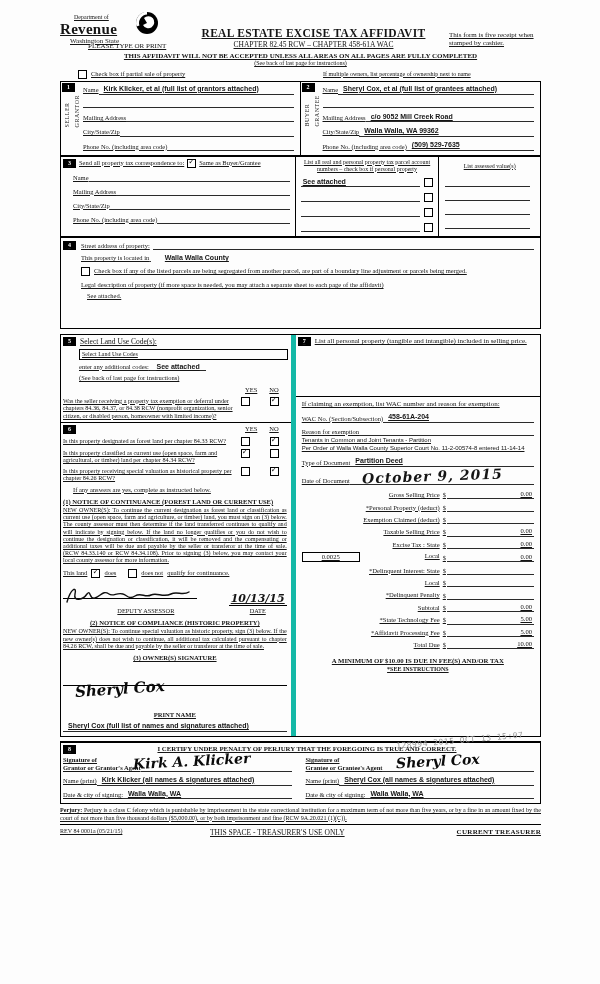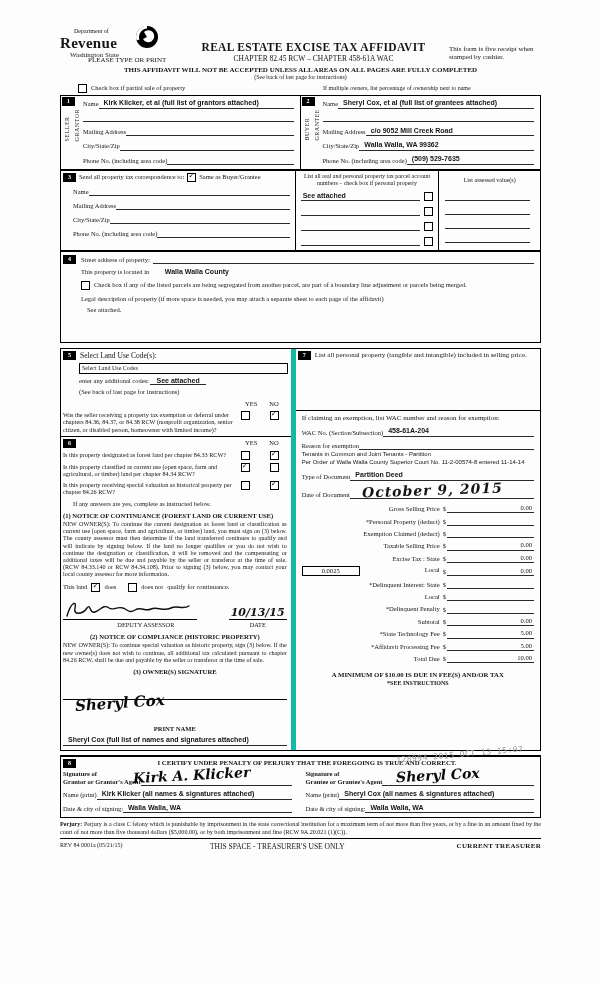--- a/index.html
+++ b/index.html
@@ -1,18 +1,18 @@
 <!DOCTYPE html>
 <html><head>
 <meta charset="utf-8">
 <style>
   html,body{margin:0;padding:0;background:#e8e8e8;}
   .page{position:relative;width:600px;height:984px;background:#fdfdfd;overflow:hidden;
         font-family:"Liberation Serif",serif;color:#151515;}
-  .doc{position:absolute;left:60px;top:24px;width:481px;font-size:6.5px;line-height:1.25;}
+  .doc{position:absolute;left:60px;top:10px;width:481px;font-size:6.5px;line-height:1.25;text-decoration:underline;}
   .b{font-weight:bold;}
   .ctr{text-align:center;}
   .badge{display:inline-flex;align-items:center;justify-content:center;background:#000;color:#fff;
          width:13px;height:9px;font-size:6px;font-weight:bold;flex:0 0 auto;}
   .cb{display:inline-block;width:7px;height:7px;border:1px solid #000;background:#fff;
       vertical-align:-1px;position:relative;flex:0 0 auto;}
   .cb.checked::after{content:"✓";position:absolute;left:0px;top:-2px;font-size:8px;line-height:8px;}
   .fl{display:flex;align-items:flex-end;}
   .fill{flex:1;border-bottom:1px solid #2a2a2a;min-height:8px;}
   .val{font-family:"Liberation Sans",sans-serif;font-size:7px;padding-left:5px;white-space:nowrap;}
@@ -77,21 +77,21 @@
   .qrow{display:flex;margin-top:3px;align-items:flex-start;}
   .qtext{flex:1;font-size:6.2px;line-height:1.2;padding-right:6px;}
   .qcbs{width:38px;display:flex;justify-content:space-between;padding-right:8px;box-sizing:content-box;}
   .sec6{padding:2px 4px 4px 2px;}
   .s6head{display:flex;}
   .s6head .gap{flex:1;}
   .note1{margin:4px 0 0 10px;}
   .ntitle{font-size:6.6px;font-weight:bold;margin-top:4px;}
   .npara{font-size:6.1px;line-height:1.18;text-align:justify;margin-top:1px;}
   .qualify{display:flex;align-items:center;gap:4px;margin-top:4px;}
-  .dsigrow{position:relative;display:flex;align-items:flex-end;margin-top:14px;gap:32px;}
+  .dsigrow{position:relative;display:flex;align-items:center;margin-top:14px;gap:32px;}
   .dsigline{flex:1;border-bottom:1px solid #000;}
   .dsigdate{width:58px;border-bottom:1px solid #000;text-align:center;}
   .dsiglabels{display:flex;font-size:6.3px;margin-top:1px;}
   .dsiglabels .l1{flex:1;text-align:center;}
   .dsiglabels .l2{width:58px;text-align:center;}
   .deputysig{position:absolute;left:0px;bottom:-2px;}
   .hand{font-family:"DejaVu Serif",serif;font-style:italic;font-weight:bold;}
   .ownersig{position:relative;height:26px;}
   .ownersig .sig{position:absolute;left:12px;top:-4px;font-size:15px;transform:rotate(-4deg);}
   .pnline{border-bottom:1px solid #000;height:1px;margin-top:22px;}

